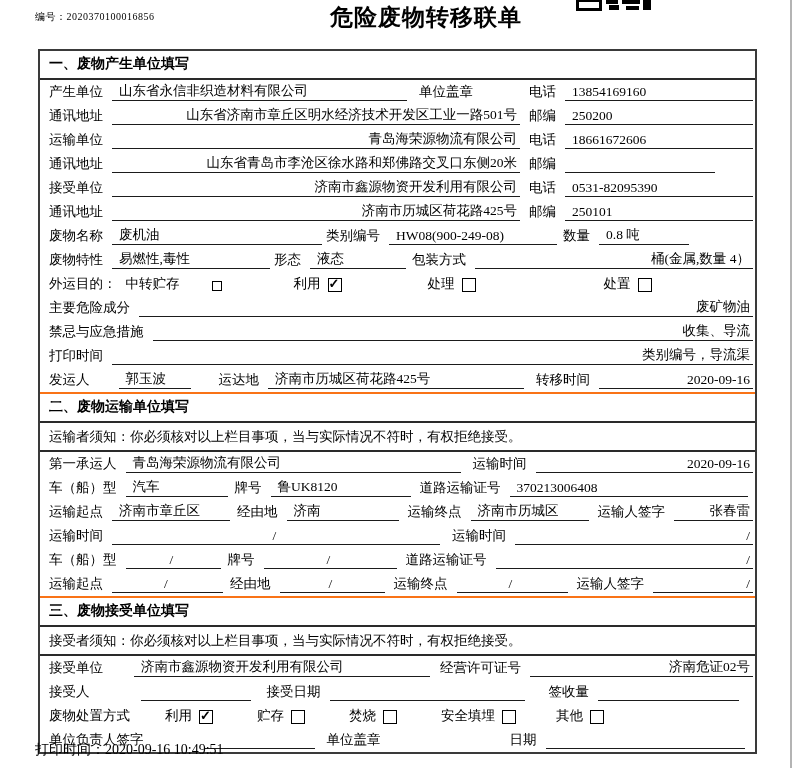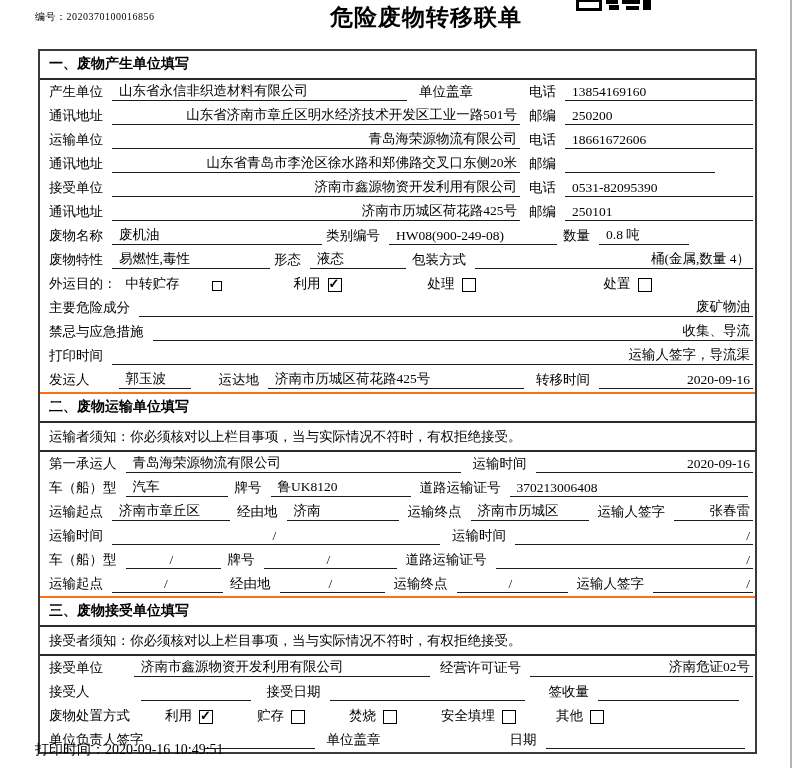--- a/index.html
+++ b/index.html
@@ -146,21 +146,21 @@
     <span class="uv fx">废矿物油</span>
   </div>
 
   <div class="row">
     <span class="lb">禁忌与应急措施</span>
     <span class="uv fx">收集、导流</span>
   </div>
 
   <div class="row">
     <span class="lb">打印时间</span>
-    <span class="uv fx">运输人签字，导流渠</span>
+    <span class="uv fx">类别编号，导流渠</span>
   </div>
 
   <div class="row">
     <span class="lb">发运人</span>
     <span class="uv" style="width:62px;margin-left:20px;">郭玉波</span>
     <span class="lb" style="margin-left:28px;">运达地</span>
     <span class="uv" style="width:246px;">济南市历城区荷花路425号</span>
     <span class="lb" style="margin-left:12px;">转移时间</span>
     <span class="uv fx">2020-09-16</span>
   </div>

